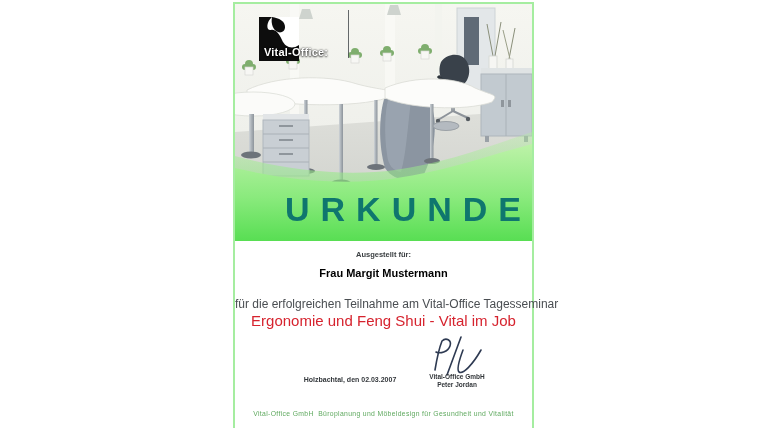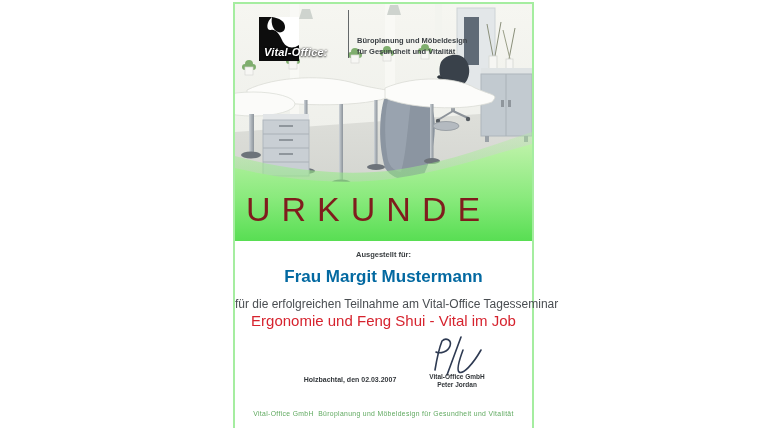--- a/index.html
+++ b/index.html
@@ -6,32 +6,32 @@
   .stage{position:relative;width:768px;height:432px;background:#ffffff;overflow:hidden;
          font-family:"Liberation Sans", sans-serif;}
   .certificate{position:absolute;left:233px;top:2px;width:301px;height:426px;
                box-sizing:border-box;border:2px solid var(--border-green,#a5eda0);
                background:#ffffff;}
   
   .hero{position:relative;width:297px;height:237px;overflow:hidden;}
   .hero svg.scene{position:absolute;left:0;top:0;display:block;}
   .logo-box{position:absolute;left:24px;top:13px;width:40px;height:44px;background:#0d0d0d;}
   .brand{position:absolute;left:29px;top:42px;font-size:11px;font-weight:bold;color:#ffffff;
-         letter-spacing:.2px;text-shadow:0 0 2px rgba(0,0,0,.9),0 1px 2px rgba(0,0,0,.7);white-space:nowrap;font-style:italic;}
+         letter-spacing:.2px;text-shadow:0 0 2px rgba(0,0,0,.9),0 1px 2px rgba(0,0,0,.7);white-space:nowrap;}
   .vdivider{position:absolute;left:113px;top:6px;width:1px;height:48px;background:#4a4f52;opacity:.85;}
   .tagline{position:absolute;left:122px;top:31px;font-size:7.5px;line-height:11px;
            color:#3e4347;font-weight:bold;white-space:nowrap;}
-  .banner-title{position:absolute;left:0;right:0;top:177px;text-align:left;
-                font-size:34px;font-weight:normal;color:#7f1d1d;letter-spacing:11px;text-indent:11px;
+  .banner-title{position:absolute;left:0;right:0;top:177px;text-align:right;
+                font-size:34px;font-weight:bold;color:#0f766e;letter-spacing:11px;text-indent:11px;
                 line-height:56px;}
   
   .body{position:relative;width:297px;height:187px;background:#ffffff;}
   .row{position:absolute;left:0;right:0;text-align:center;white-space:nowrap;}
   .issued{top:9px;font-size:7.5px;font-weight:bold;color:#3c4043;}
-  .recipient{top:26px;font-size:17px;font-weight:bold;color:#0369a1;}
+  .recipient{top:26px;font-size:11px;font-weight:bold;color:#000000;}
   .subtitle{top:56px;font-size:12px;color:#4a4e52;}
   .seminar{top:71px;font-size:15px;font-weight:normal;color:var(--title-red,#d6232e);}
   .sig-svg{position:absolute;left:192px;top:95px;}
   .date-line{position:absolute;left:30px;top:135px;width:170px;text-align:center;
              font-size:7px;font-weight:bold;color:#33373b;white-space:nowrap;}
   .org-block{position:absolute;left:170px;top:132px;width:104px;text-align:center;
              font-size:6.5px;font-weight:bold;color:#33373b;line-height:8px;}
   .footer{position:absolute;left:0;right:0;top:155px;text-align:center;
           font-size:6.8px;line-height:7px;letter-spacing:.35px;
           color:var(--footer-green,#5fa95f);white-space:pre-wrap;}
@@ -161,24 +161,20 @@
       </svg>
 
       <div class="logo-box">
         <svg width="40" height="44" viewBox="0 0 40 44">
           <path d="M13,0 H40 V28 C33,33 26,30 23,23 C20,16 16,12 12,13 C7,14 7,5 13,0 Z" fill="#ffffff"></path>
           <path d="M13,0 C20,1 26,4 26,10 C26,15 21,17 17,14 C13,11 12,5 13,0 Z" fill="#0d0d0d"></path>
         </svg>
       </div>
       <div class="brand">Vital-Office:</div>
       <div class="vdivider"></div>
-      <div class="tagline">
-        <div>Büroplanung und Möbeldesign</div>
-        <div>für Gesundheit und Vitalität</div>
-      </div>
 
       <div class="banner-title">URKUNDE</div>
     </div>
 
     <div class="body">
       <div class="row issued">Ausgestellt für:</div>
       <div class="row recipient">Frau Margit Mustermann</div>
       <div class="row subtitle">für die erfolgreichen Teilnahme am Vital-Office Tagesseminar</div>
       <div class="row seminar">Ergonomie und Feng Shui - Vital im Job</div>
 

